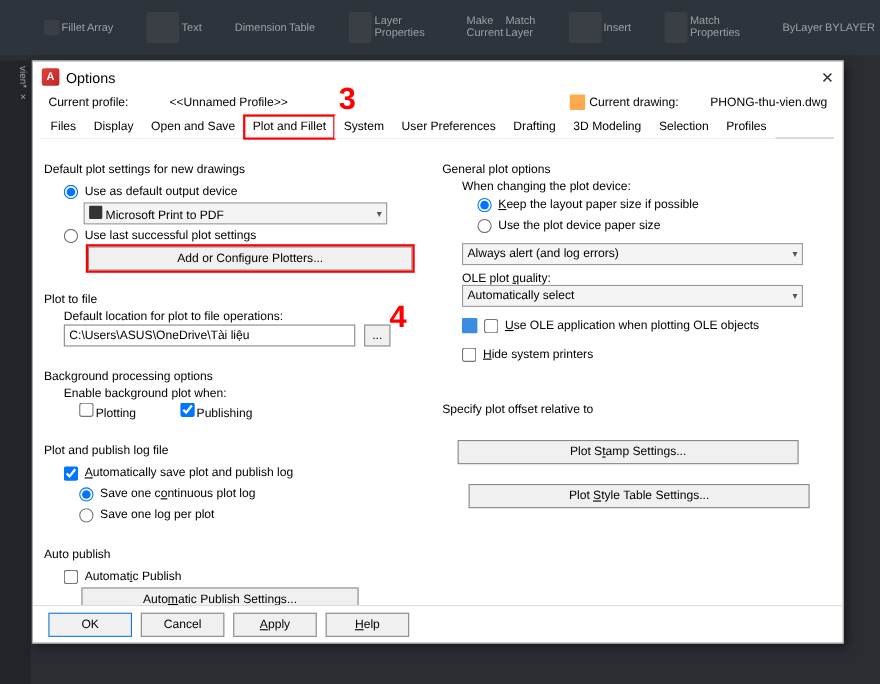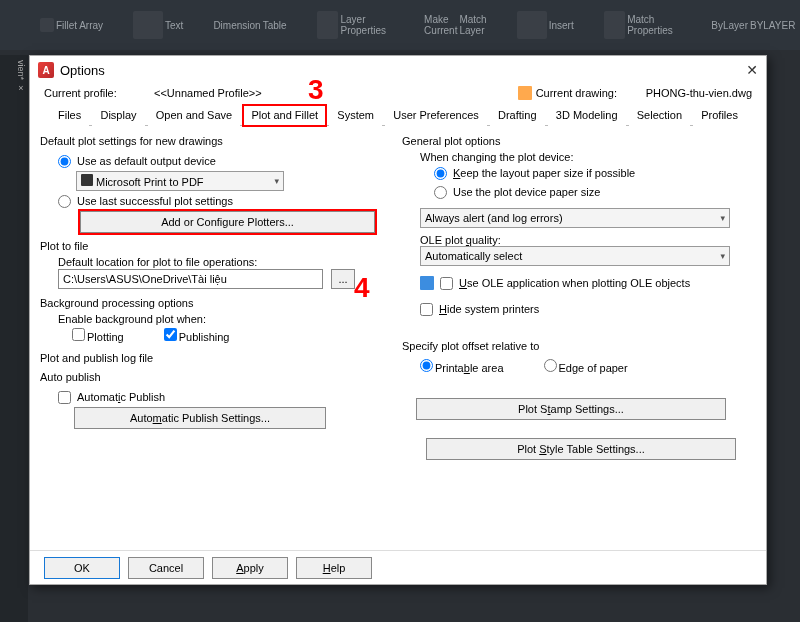--- a/index.html
+++ b/index.html
@@ -21,35 +21,35 @@
 .titlebar .logo { width: 16px; height: 16px; background: linear-gradient(135deg,#e93e3a,#b8282a); border-radius: 2px; margin-right: 6px; display:flex;align-items:center;justify-content:center;color:#fff;font-weight:bold;font-size:10px;}
 .titlebar .title { flex: 1; font-size: 13px; }
 .titlebar .close { font-size: 14px; cursor: pointer; color: #333; }
 
 .profile-row { display: flex; align-items: center; padding: 2px 14px 4px 14px; height: 20px; }
 .profile-row .pr-label { width: 110px; }
 .profile-row .pr-val { width: 200px; }
 .profile-row .pr-icon { width:14px; height:14px; background:#ffa94d; margin-right:4px; border-radius:1px; }
 .profile-row .pr-draw { width: 110px; }
 
-.tabs { display: flex; border-bottom: 1px solid #bbb; margin: 0 20px; height: 22px; justify-content: space-between; }
+.tabs { display: flex; border-bottom: 1px solid #bbb; margin: 0 8px; height: 22px; }
 .tab { padding: 3px 7px; border: 1px solid transparent; border-bottom: none; cursor: pointer; font-size: 11px; position:relative; top:1px; background:#fff;}
 .tab.active { border-color: #bbb; background: #fff; }
 .tab.highlighted { outline: 2px solid #f00; outline-offset: -1px; }
 
 .body { flex: 1; display: flex; padding: 6px 10px 2px 10px; gap: 8px; overflow:hidden; }
 .col { flex: 1; display: flex; flex-direction: column; gap: 4px; }
 
-.group-title { font-size: 11px; margin-top: 3px; }
+.group-title { font-size: 11px; margin-top: 16px; }
 .indent { padding-left: 18px; }
 .row { display: flex; align-items: center; gap: 4px; min-height: 18px; margin: 1px 0; }
 
 input[type=radio], input[type=checkbox]{ margin:0 2px 0 0; }
 
-.dropdown { width: 208px; height: 20px; border:1px solid #999; background:#f4f4f4; display:flex; align-items:center; padding:0 4px; justify-content:space-between; }
+.dropdown { width: 276px; height: 20px; border:1px solid #999; background:#f4f4f4; display:flex; align-items:center; padding:0 4px; justify-content:space-between; }
 .dropdown .dd-arrow { font-size:9px; color:#555; }
 .print-icon{ width:12px;height:12px;display:inline-block;background:#333;border-radius:1px;margin-right:3px;}
 
 .btn-wide { height: 22px; border: 1px solid #888; background: #f0f0f0; text-align: center; line-height: 20px; cursor:pointer; }
 .btn-wide.red-box { outline: 2.5px solid #f00; }
 .btn-wide.wide-245{ width: 295px; }
 .btn-wide.wide-250{ width: 252px; margin-left:16px; }
 .btn-wide.wide-310{ width: 310px; }
 
 .textfield { width: 265px; height: 20px; border: 1px solid #888; padding: 0 4px; display:flex; align-items:center; }
@@ -173,20 +173,34 @@
       <div class="group-title">Background processing options</div>
       <div class="indent">
         <div>Enable background plot when:</div>
         <div class="row" style="gap:40px; padding-left:14px;">
           <span><input type="checkbox" style=""><span>Plotting</span></span>
           <span><input type="checkbox" checked="" style=""><span>Publishing</span></span>
         </div>
       </div>
 
       <div class="group-title">Plot and publish log file</div>
+      <div class="indent">
+        <div class="row">
+            <input type="checkbox" checked="" style="">
+            <span><u>A</u>utomatically save plot and publish log</span>
+          </div>
+        <div class="row" style="padding-left:14px;">
+            <input type="radio" checked="" style="">
+            <span>Save one c<u>o</u>ntinuous plot log</span>
+          </div>
+        <div class="row" style="padding-left:14px;">
+            <input type="radio" style="">
+            <span>Save one log per plot</span>
+          </div>
+      </div>
 
       <div class="group-title">Auto publish</div>
       <div class="indent">
         <div class="row">
             <input type="checkbox" style="">
             <span>Automat<u>i</u>c Publish</span>
           </div>
         <div class="btn-wide wide-250"><span>Auto<u>m</u>atic Publish Settings...</span></div>
       </div>
     </div>
@@ -223,26 +237,20 @@
           <span><u>U</u>se OLE application when plotting OLE objects</span>
         </div>
         <div class="row" style="margin-top:8px;">
           <input type="checkbox" style="">
           <span><u>H</u>ide system printers</span>
         </div>
       </div>
 
       <div style="height:10px;"></div>
       <div class="group-title">Specify plot offset relative to</div>
-      <div class="indent">
-        <div class="row" style="gap:40px;">
-          <span><input type="radio" checked="" style=""><span>Printa<u>b</u>le area</span></span>
-          <span><input type="radio" style=""><span>Ed<u>g</u>e of paper</span></span>
-        </div>
-      </div>
 
       <div style="height:14px;"></div>
       <div class="btn-wide wide-310" style="margin-left:14px;"><span>Plot S<u>t</u>amp Settings...</span></div>
       <div style="height:10px;"></div>
       <div class="btn-wide wide-310" style="margin-left:24px;"><span>Plot <u>S</u>tyle Table Settings...</span></div>
     </div>
   </div>
 
   <div class="footer">
     <div class="btn primary">OK</div>

